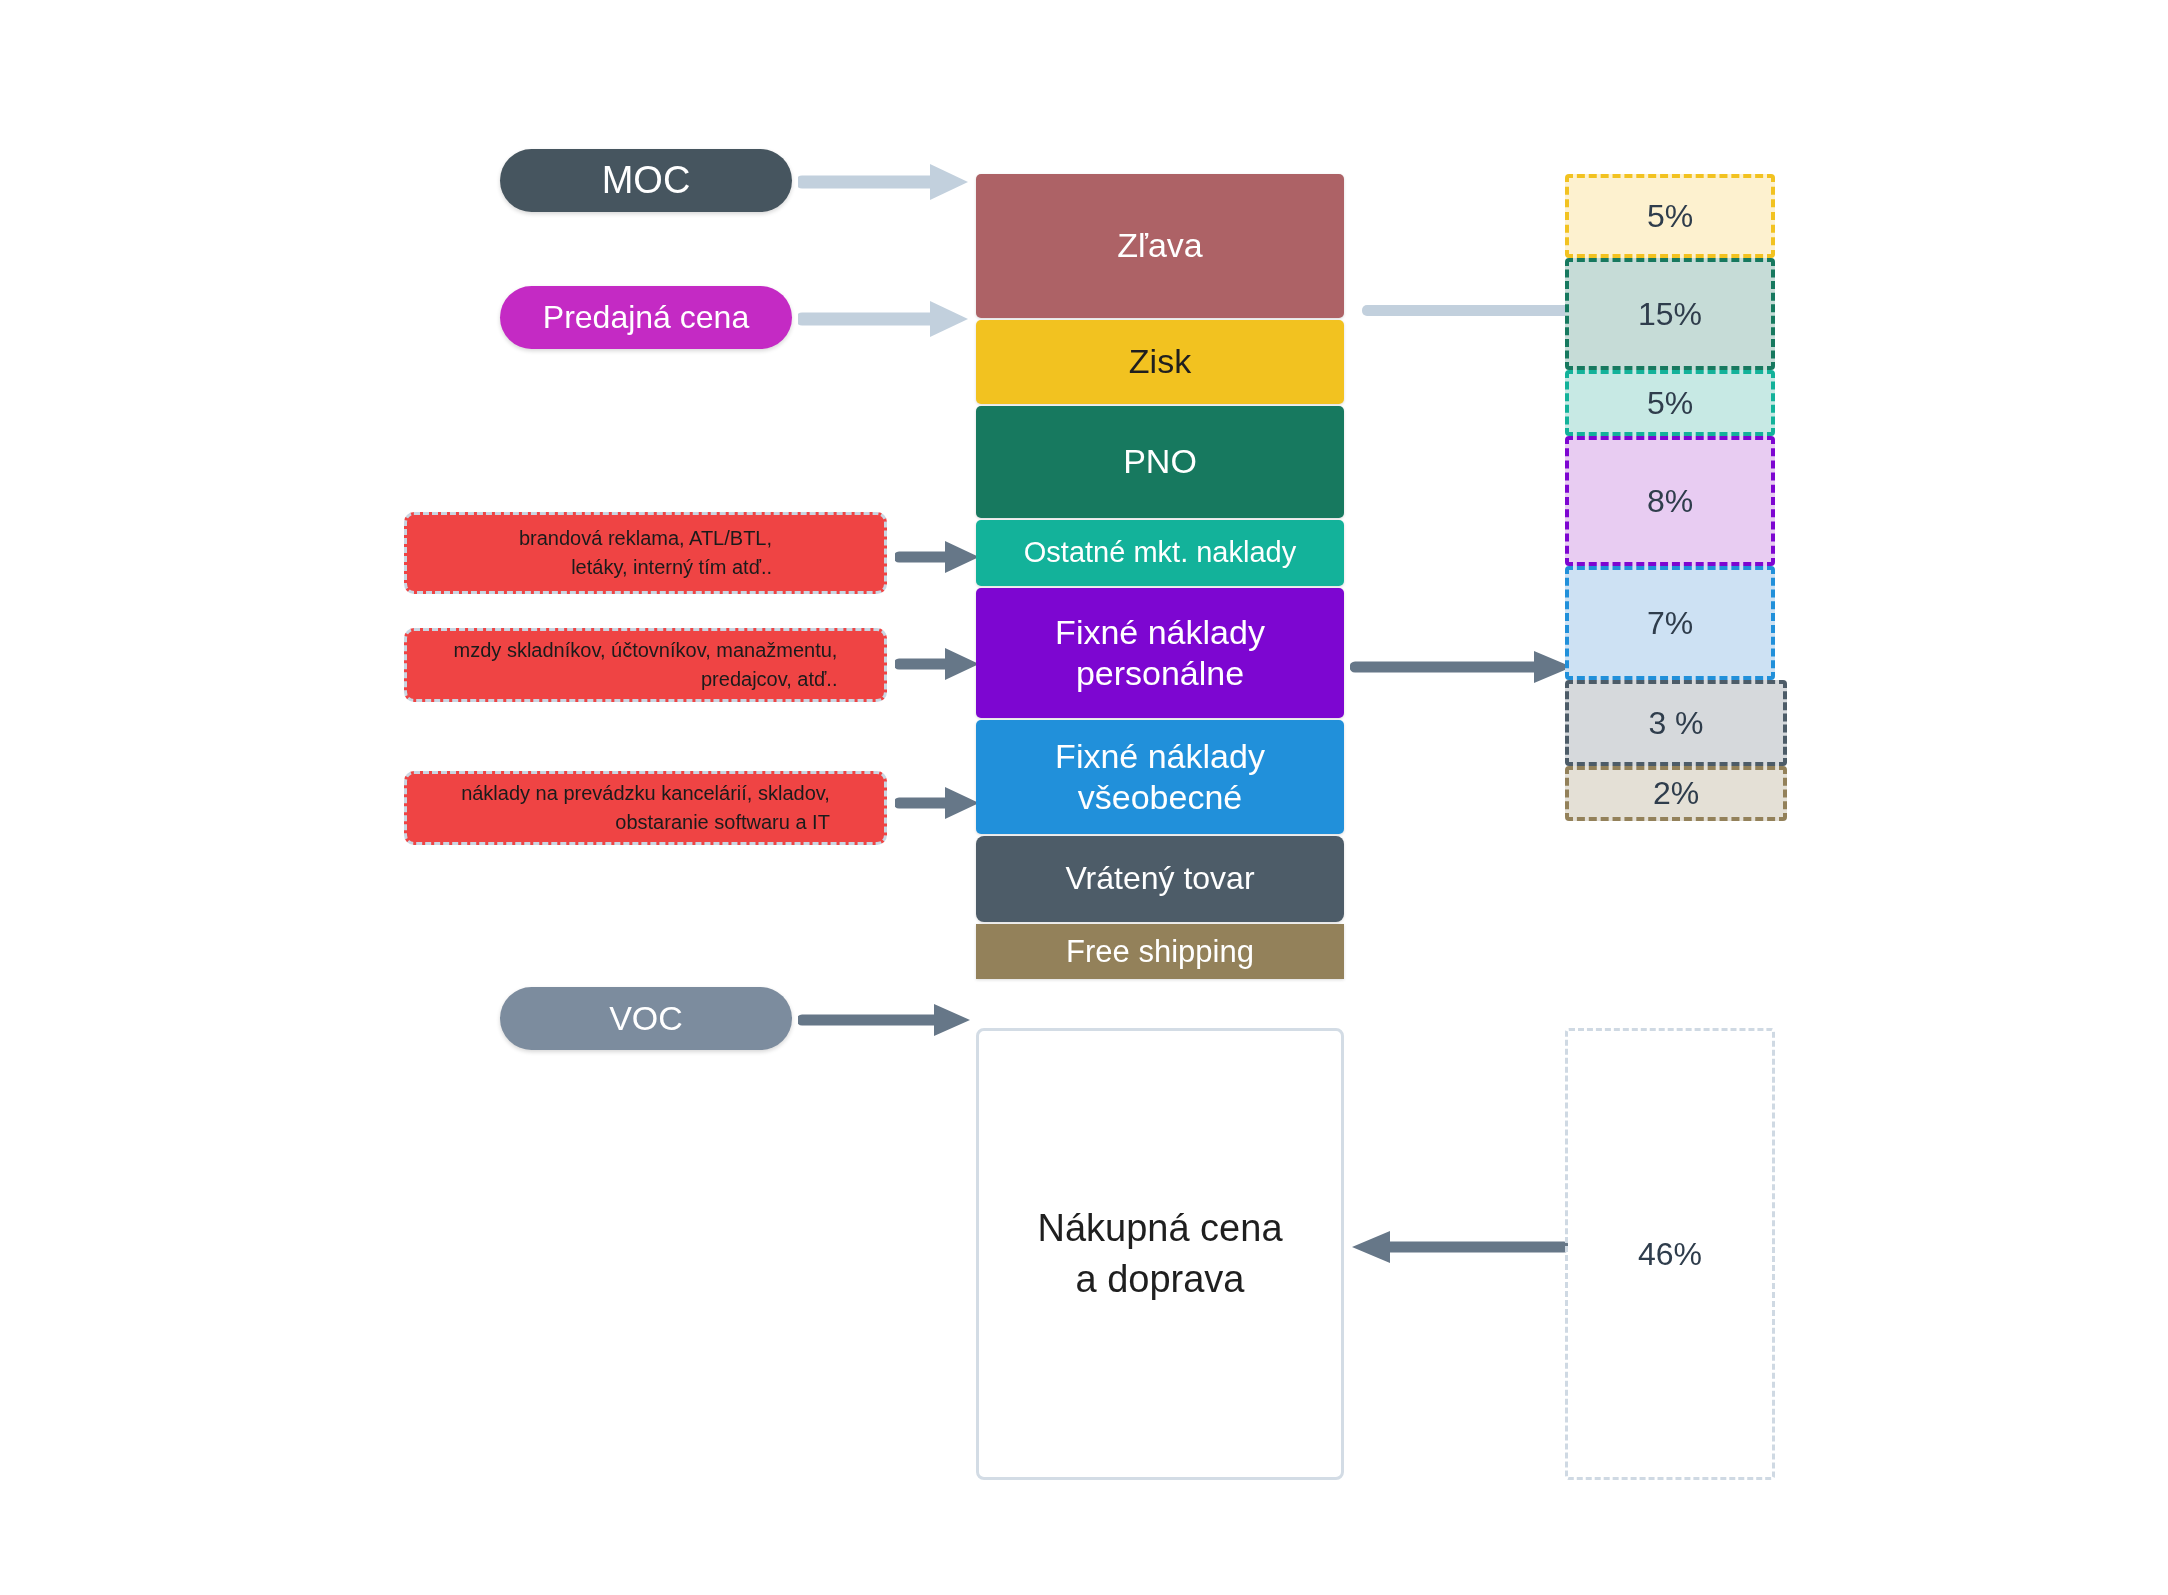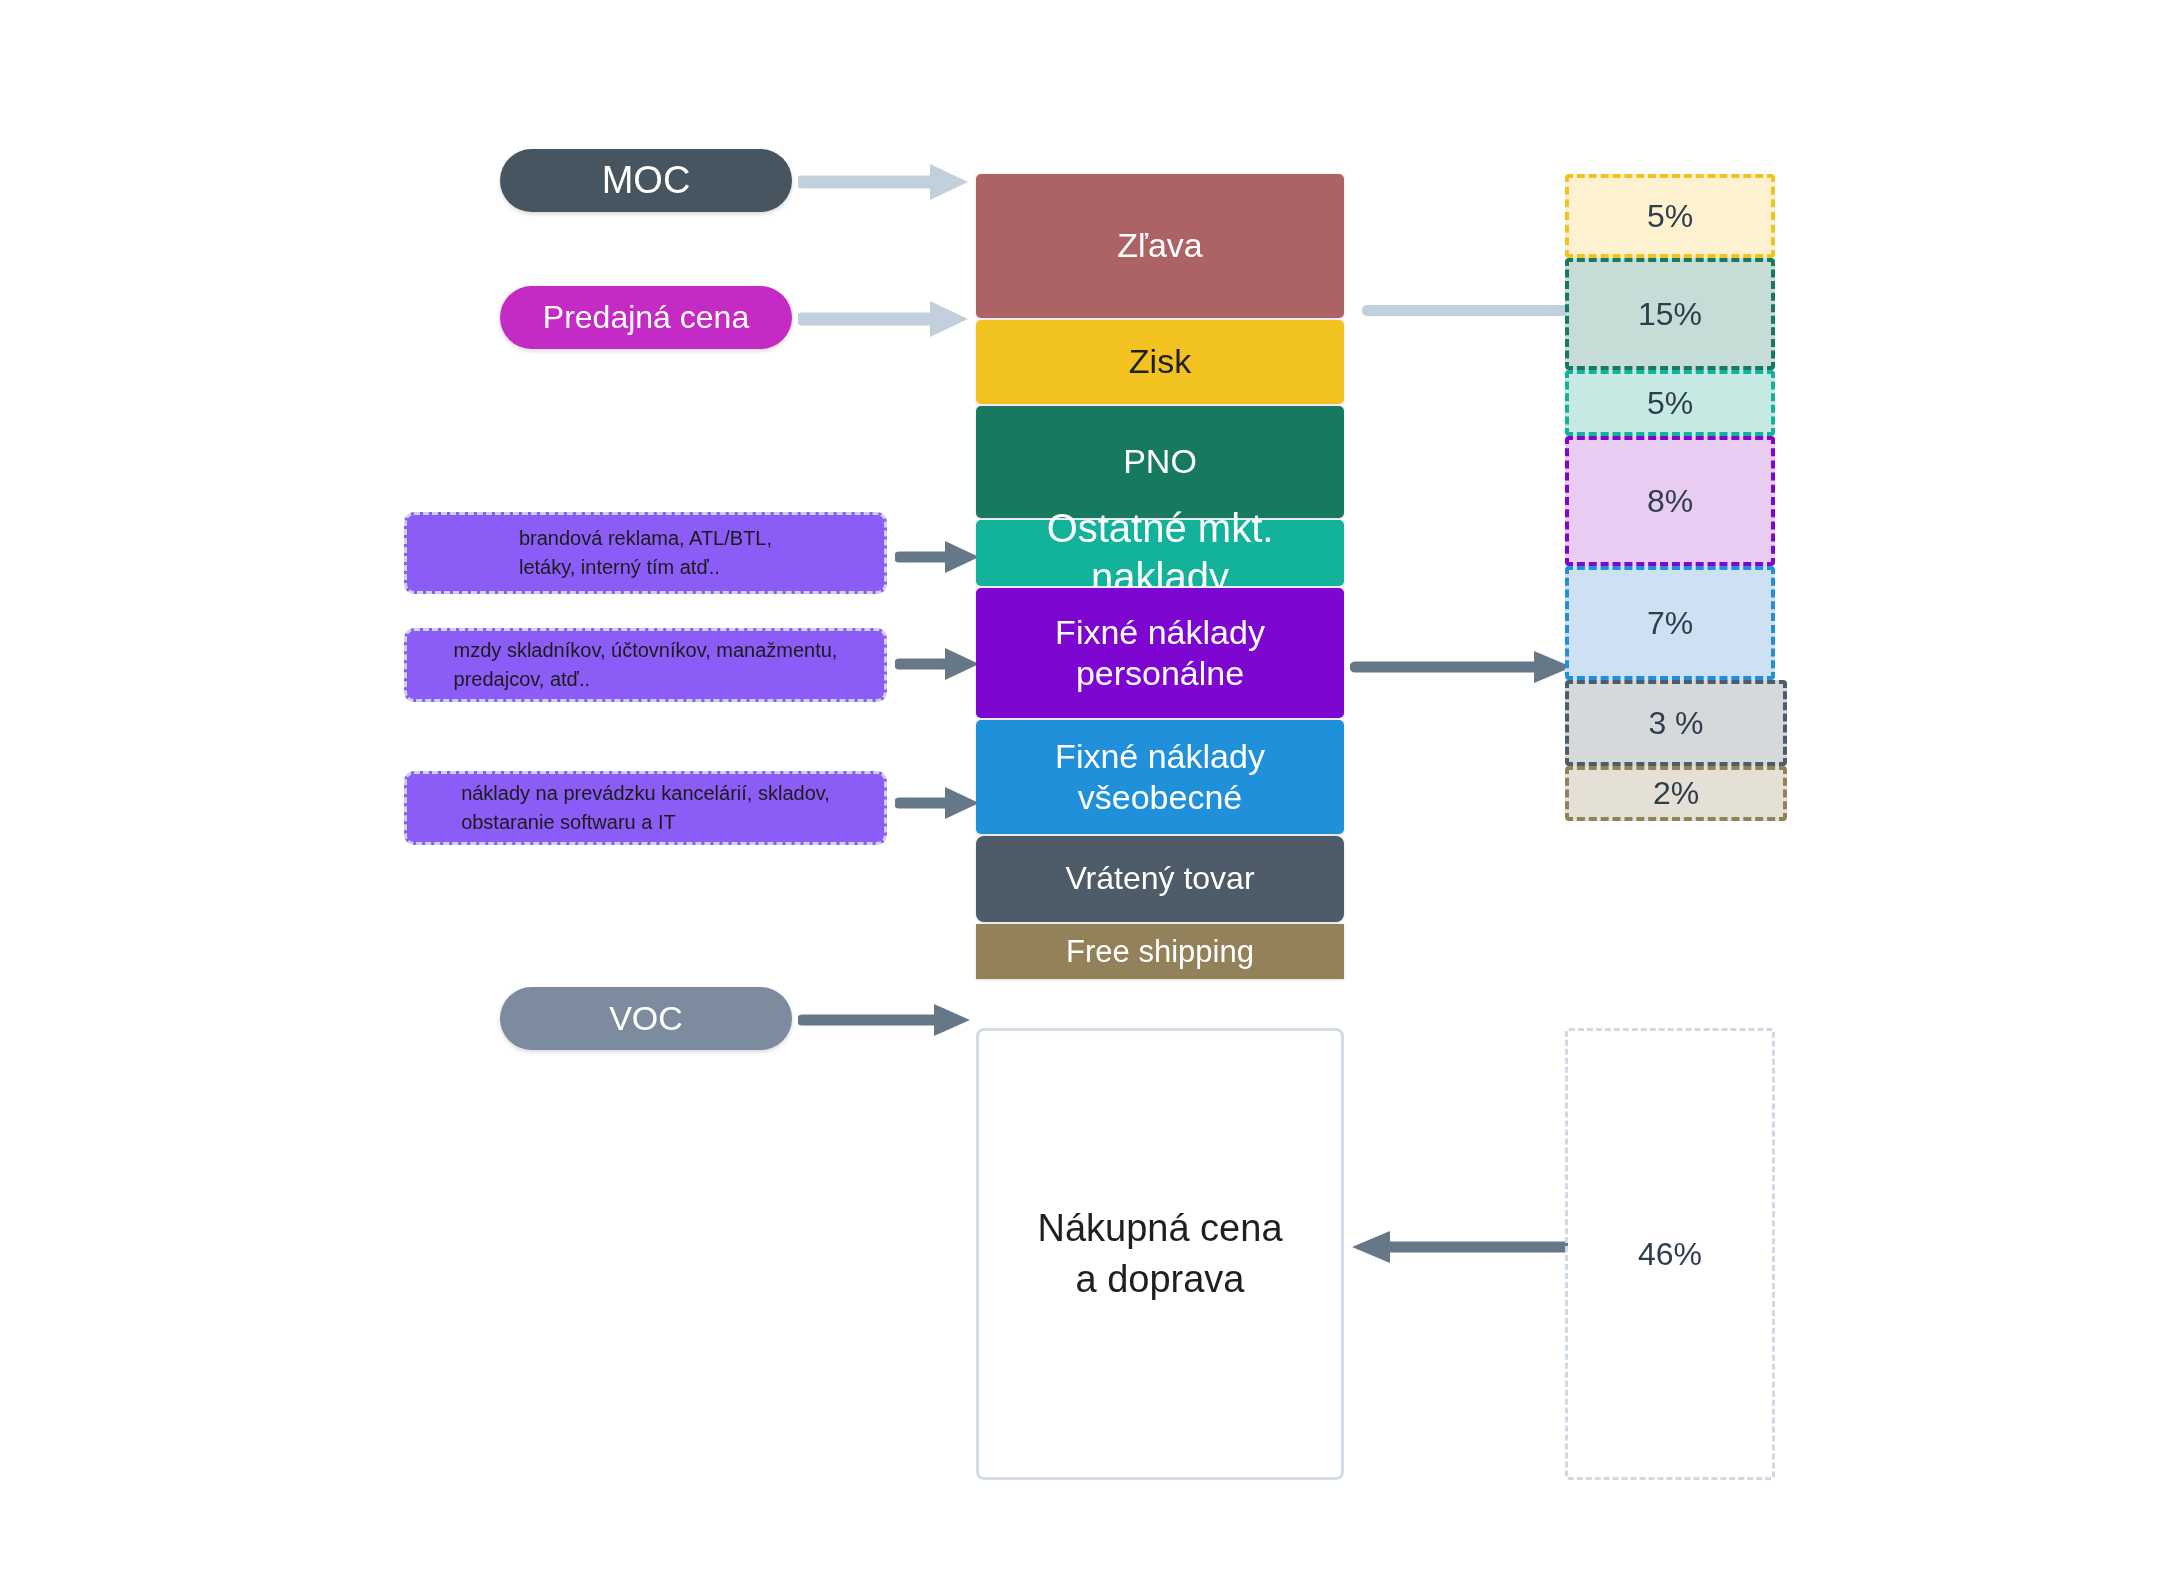--- a/index.html
+++ b/index.html
@@ -108,27 +108,27 @@
     align-items: center;
     justify-content: center;
     color: #2f3d4c;
     font-size: 32px;
   }
 
   
   .note {
     position: absolute;
     box-sizing: border-box;
-    background: #8b5cf6;
+    background: #ef4444;
     border: 3px dashed #c9d6e2;
     border-radius: 10px;
     display: flex;
     align-items: center;
     justify-content: center;
-    text-align: left;
+    text-align: right;
     color: #1b1b1b;
     font-size: 20px;
     line-height: 1.45;
     padding: 6px 14px;
   }
 
   
   .arrow { position: absolute; }
 
   .conn-line {
@@ -212,21 +212,21 @@
     </div>
 
     <div class="seg" style="height:84px; background:#f2c220; color:#1f1f1f; font-size:34px;">
       <span class="seg-label">Zisk</span>
     </div>
 
     <div class="seg" style="height:112px; background:#17795f; color:#ffffff; font-size:34px;">
       <span class="seg-label">PNO</span>
     </div>
 
-    <div class="seg" style="height:66px; background:#13b29a; color:#ffffff; font-size:40px;">
+    <div class="seg" style="height:66px; background:#13b29a; color:#ffffff; font-size:29px;">
       <span class="seg-label">Ostatné mkt. naklady</span>
     </div>
 
     <div class="seg" style="height:130px; background:#7d06d1; color:#ffffff; font-size:34px;">
       <span class="seg-label">Fixné náklady personálne</span>
     </div>
 
     <div class="seg" style="height:114px; background:#2190da; color:#ffffff; font-size:34px;">
       <span class="seg-label">Fixné náklady všeobecné</span>
     </div>

